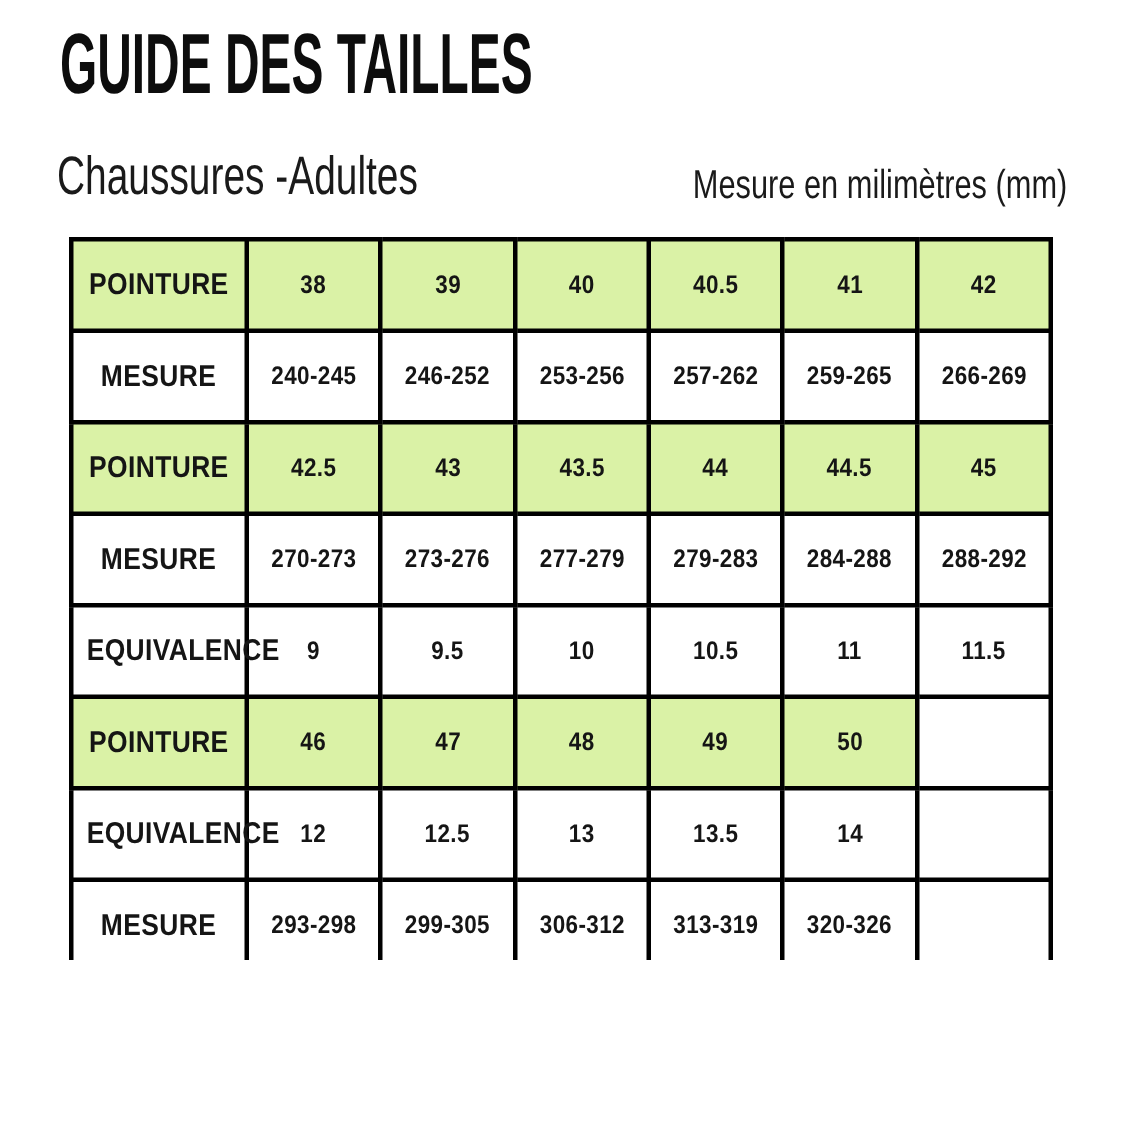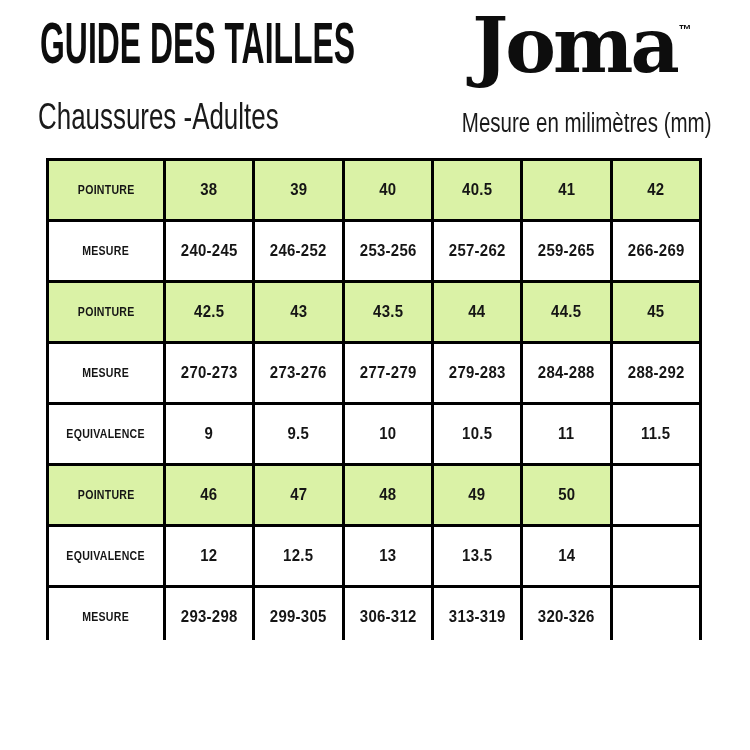--- a/index.html
+++ b/index.html
@@ -33,35 +33,32 @@
   }
   table.size-table {
     position:absolute; left:46px; top:158px; width:656px;
     border-collapse:collapse; table-layout:fixed;
   }
   .size-table td {
     border:3px solid #000; height:58px; padding:0;
     text-align:center; vertical-align:middle;
     font-weight:700; font-size:17px; background:#ffffff; color:#151515;
   }
-  .size-table td.label { font-size:12px; }
+  .size-table td.label { font-size:20px; }
   .size-table td.green { background:#daf2a6; }
   .ct { display:inline-block; transform:scaleX(0.88); white-space:nowrap; letter-spacing:0.3px; }
 </style>
 </head>
 <body>
 
 <div class="page">
 
   <div class="title">GUIDE DES TAILLES</div>
   <div class="subtitle">Chaussures -Adultes</div>
 
-  <div class="brand-block">
-    <span class="brand"><span>Joma</span><span class="tm">™</span></span>
-  </div>
   <div class="measure-note">Mesure en milimètres (mm)</div>
 
   <table class="size-table">
     <colgroup>
       <col style="width:117px">
       <col>
         <col>
         <col>
         <col>
         <col>

